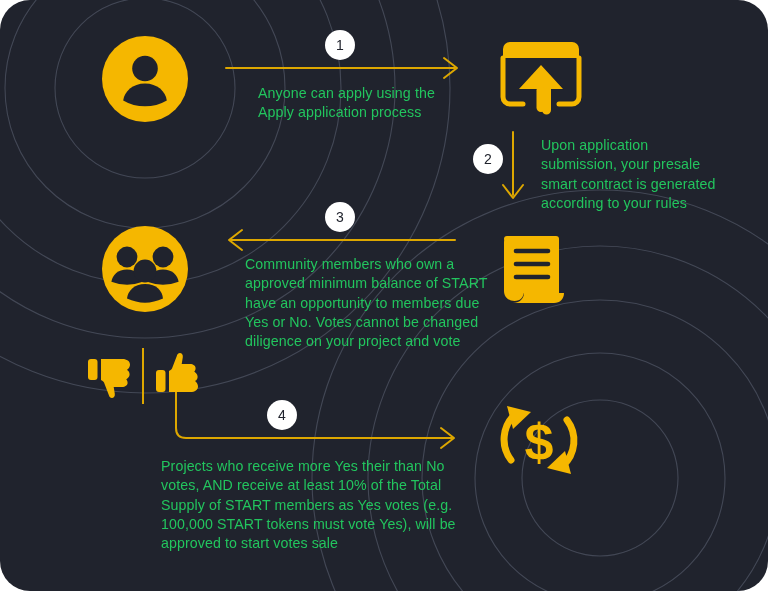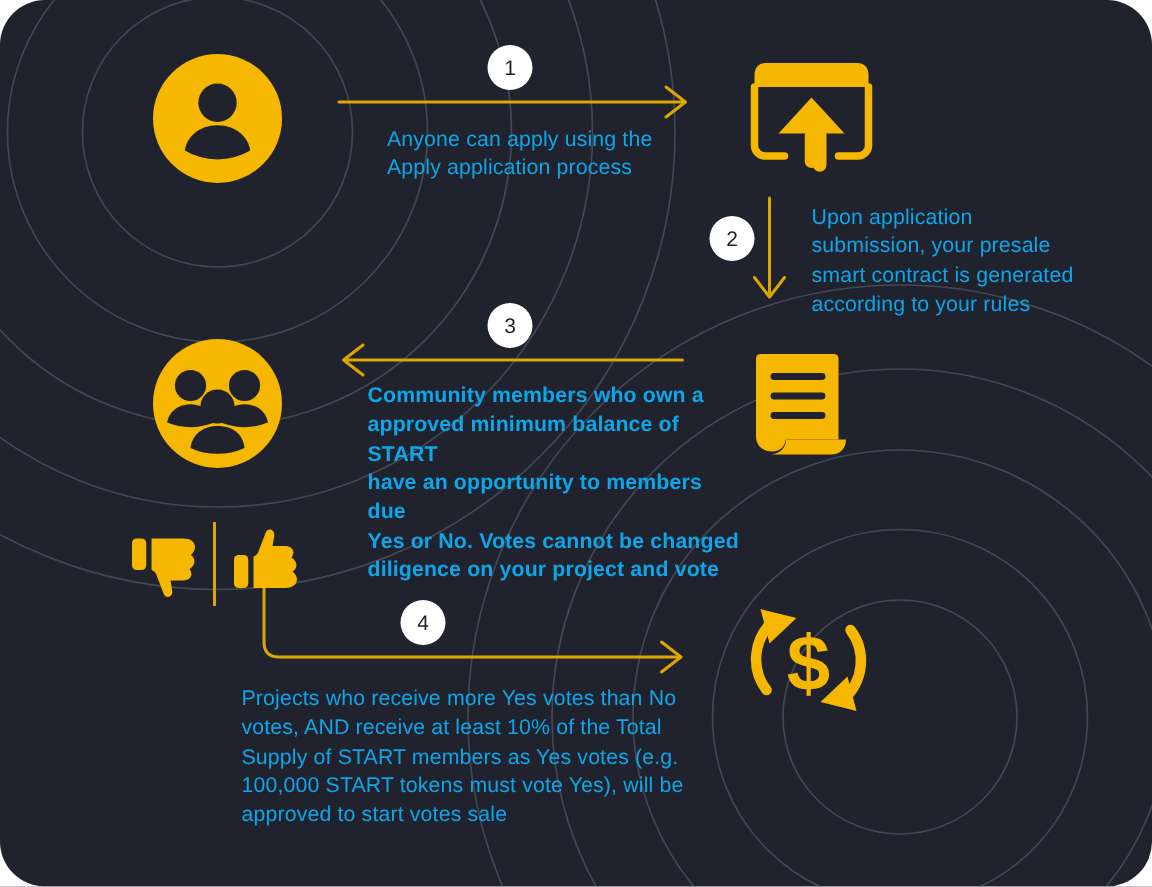--- a/index.html
+++ b/index.html
@@ -6,21 +6,21 @@
   body{width:768px;height:591px;overflow:hidden;
        font-family:"Liberation Sans","DejaVu Sans",sans-serif;}
   #card{position:relative;width:768px;height:591px;box-sizing:border-box;
         background:#20232d;border-radius:30px;overflow:hidden;}
   #bg{position:absolute;left:0;top:0;width:768px;height:591px;}
   .layer{position:absolute;left:0;top:0;width:768px;height:591px;}
   .badge{position:absolute;width:30px;height:30px;border-radius:50%;
          background:#ffffff;color:#20232d;font-size:14px;font-weight:400;
          display:flex;align-items:center;justify-content:center;
          line-height:1;z-index:6;}
-  .cap{position:absolute;color:#0ea5e9;font-size:14.2px;line-height:1.36;
+  .cap{position:absolute;color:#22c55e;font-size:14.2px;line-height:1.36;
        letter-spacing:.1px;z-index:5;}
   .icon{position:absolute;z-index:4;}
 </style>
 </head>
 <body>
 
 <div id="card">
 
   <svg id="bg" viewBox="0 0 768 591" fill="none">
     <g stroke="#454a58" stroke-width="1.1" fill="none" opacity=".95">
@@ -124,29 +124,29 @@
     <div>Apply application process</div>
   </div>
 
   <div class="cap" style="left:541px;top:136px;width:215px;">
     <div>Upon application</div>
     <div>submission, your presale</div>
     <div>smart contract is generated</div>
     <div>according to your rules</div>
   </div>
 
-  <div class="cap" style="left:245px;top:255px;width:250px;font-weight:bold;">
+  <div class="cap" style="left:245px;top:255px;width:250px;">
     <div>Community members who own a</div>
     <div>approved minimum balance of START</div>
     <div>have an opportunity to members due</div>
     <div>Yes or No. Votes cannot be changed</div>
     <div>diligence on your project and vote</div>
   </div>
 
   <div class="cap" style="left:161px;top:457px;width:300px;">
-    <div>Projects who receive more Yes votes than No</div>
+    <div>Projects who receive more Yes their than No</div>
     <div>votes, AND receive at least 10% of the Total</div>
     <div>Supply of START members as Yes votes (e.g.</div>
     <div>100,000 START tokens must vote Yes), will be</div>
     <div>approved to start votes sale</div>
   </div>
 
 </div>
 
 </body></html>

